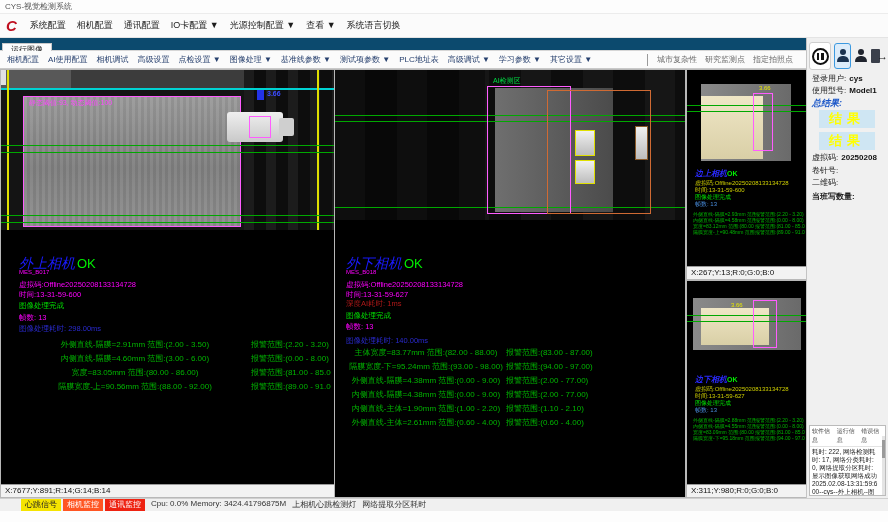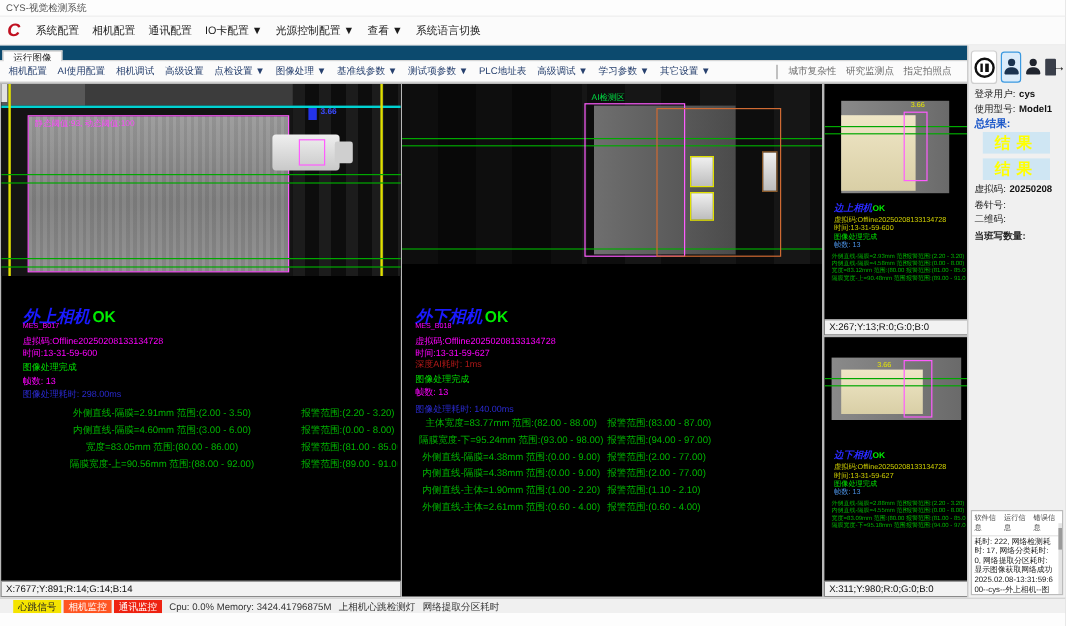--- a/index.html
+++ b/index.html
@@ -52,21 +52,21 @@
   .spot{position:absolute;background:linear-gradient(180deg,#f0f0f0,#bdbdbd);border:1px solid #e0e000;box-sizing:border-box;}
   .aitext{position:absolute;font-size:7px;color:#00dd44;white-space:nowrap;}
 
   .imgS{position:absolute;left:0;top:0;width:100%;}
   .partS-gray{position:absolute;background:linear-gradient(90deg,#8a8a8a,#6a6a6a);}
   .partS-lit{position:absolute;background:linear-gradient(180deg,#efe6c6,#d9cfa6);}
   .ytext{position:absolute;font-size:6px;color:#e8e800;white-space:nowrap;}
 
   
   .report{position:absolute;left:18px;width:312px;color:#ff00ff;}
-  .rep-title{font-size:14px;font-weight:bold;font-style:italic;color:#1a1aff;line-height:15px;}
+  .rep-title{font-size:14px;font-weight:normal;font-style:italic;color:#1a1aff;line-height:15px;}
   .rep-title .ok{color:#00ee00;font-style:normal;font-size:13px;margin-left:2px;}
   .rep-mes{font-size:6px;color:#ff00ff;line-height:7px;margin-top:-2px;}
   .rep-line{font-size:7.5px;line-height:9.5px;white-space:nowrap;}
   .c-mag{color:#ff00ff;} .c-grn{color:#00e000;} .c-blu{color:#2a2ad0;} .c-red{color:#b01818;}
   .mrow{white-space:nowrap;overflow:hidden;color:#00b400;}
   .rows-left .mrow,.rows-mid .mrow{font-size:8px;height:14px;line-height:14px;}
   .mcol1{display:inline-block;overflow:hidden;vertical-align:top;text-align:center;}
   .rows-left .mcol1{width:232px;}
   .rows-mid .mcol1{width:160px;}
   .mini-title{font-size:8px;font-weight:bold;font-style:italic;color:#2a2aff;line-height:9px;}
@@ -87,30 +87,30 @@
   .pbar{width:2.5px;height:7px;background:#101010;}
   .person{position:relative;width:14px;height:14px;display:inline-block;}
   .person::before{content:"";position:absolute;left:4px;top:0;width:6px;height:6px;border-radius:50%;background:#1b3350;}
   .person::after{content:"";position:absolute;left:1px;top:7px;width:12px;height:6px;border-radius:6px 6px 1px 1px;background:#1b3350;}
   .person.dark::before,.person.dark::after{background:#20242e;}
   .exit{position:relative;width:16px;height:14px;display:inline-block;}
   .exit::before{content:"";position:absolute;left:0;top:0;width:9px;height:14px;background:#3a3f4a;border-radius:1px;}
   .exit::after{content:"\2192";position:absolute;left:6px;top:0;font-size:11px;line-height:14px;color:#111;font-weight:bold;}
   .fld{position:absolute;left:5px;font-size:8px;color:#222;white-space:nowrap;}
   .fld b{color:#111;font-weight:bold;margin-left:3px;}
-  .totlab{position:absolute;left:5px;font-size:9px;font-weight:bold;color:#1a56c8;}
+  .totlab{position:absolute;left:5px;font-size:9px;font-weight:bold;color:#1a56c8;font-style:italic;}
   .resultbox{position:absolute;left:12px;width:56px;height:18px;background:#cfe6f3;color:#ffff00;font-weight:bold;font-size:13px;letter-spacing:5px;text-align:center;line-height:18px;}
   .infobox{position:absolute;left:2px;top:387px;width:77px;height:71px;background:#fff;border:1px solid #bbb;box-sizing:border-box;overflow:hidden;}
   .infotabs{display:flex;gap:3px;padding:1px 2px;font-size:6px;color:#444;border-bottom:1px solid #e3e3e3;}
   .logtext{font-size:6.5px;line-height:8px;color:#222;padding:1px 5px 1px 2px;word-break:break-all;}
   .iscroll{position:absolute;right:0;top:10px;width:3px;height:59px;background:#e4e4e4;}
   .iscroll::before{content:"";position:absolute;left:0;top:4px;width:3px;height:18px;background:#9a9a9a;}
 
   
-  .statusbar{position:absolute;left:0;top:498px;width:888px;height:13px;background:#f0f0f0;border-top:1px solid #cfcfcf;display:flex;align-items:center;gap:6px;font-size:8px;color:#333;padding-left:11px;box-sizing:border-box;}
+  .statusbar{position:absolute;left:0;top:498px;width:888px;height:13px;background:#f0f0f0;border-top:1px solid #cfcfcf;display:flex;gap:6px;font-size:8px;color:#333;padding-left:21px;box-sizing:border-box;}
   .badge{font-size:8px;line-height:11px;padding:0 4px;color:#222;}
   .bottomfill{position:absolute;left:0;top:511px;width:888px;height:11px;background:#fdfdfd;}
 </style>
 </head>
 <body>
 
 <div class="window">
 
   <div class="titlebar">
     <span>CYS-视觉检测系统</span>

